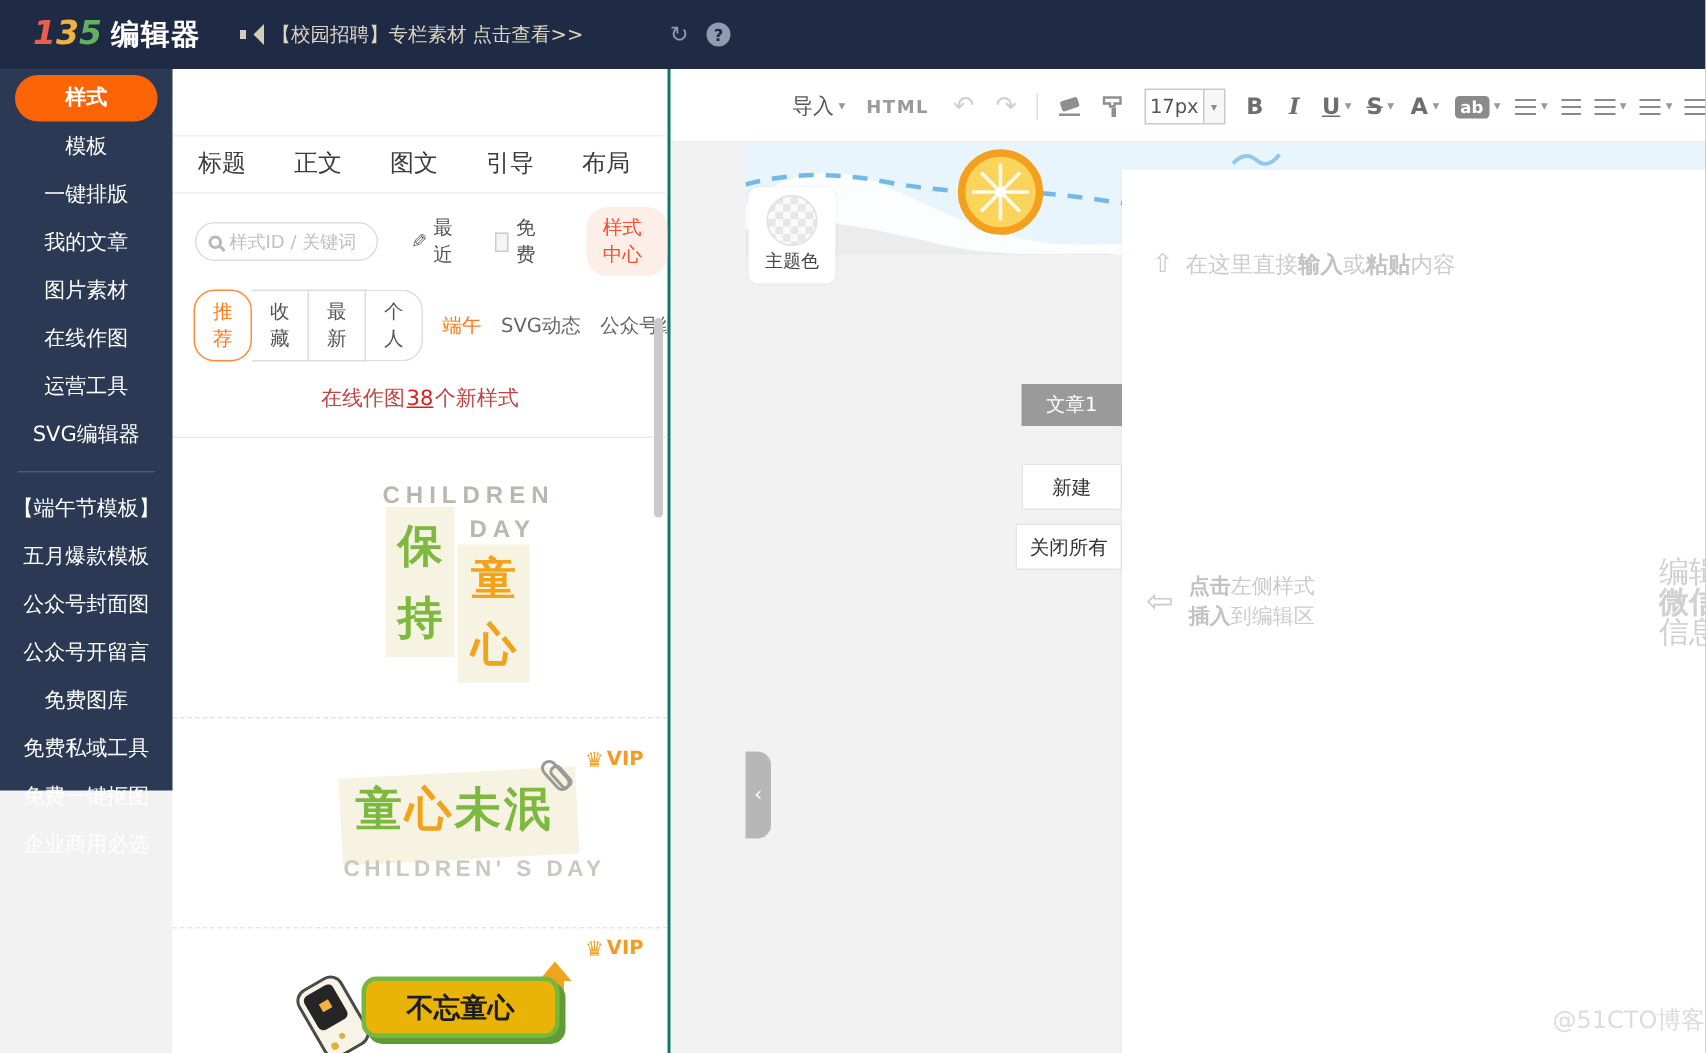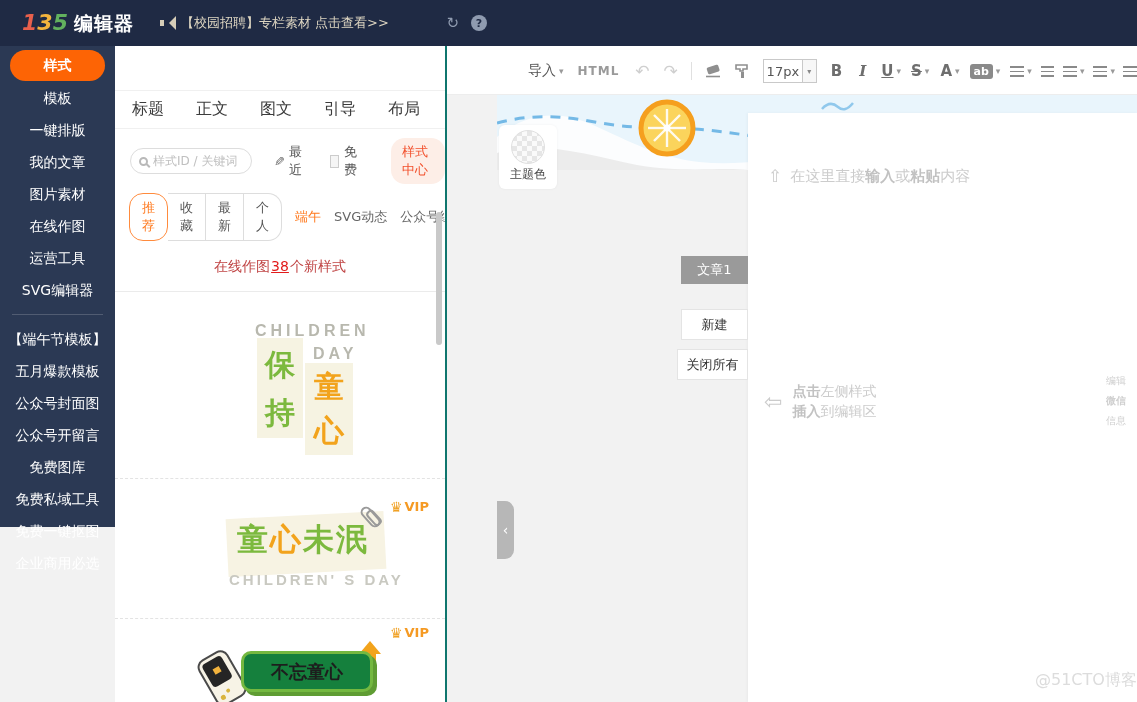--- a/index.html
+++ b/index.html
@@ -83,21 +83,21 @@
   .vip .viptxt { color:#f59a23; font-size:13px; font-weight:bold; }
   .en-caps { position:absolute; color:#b8b8ae; font-weight:bold; letter-spacing:4px; font-size:16px; font-family:"Liberation Sans",sans-serif; }
   .vtile { position:absolute; background:#f6f3e2; text-align:center; font-weight:bold; }
   .vtile.g { color:#7cb93e; } .vtile.o { color:#f2a31c; }
   .blob { position:absolute; background:#f7f3e3; transform:rotate(-3deg); }
   .c2title { position:absolute; font-size:31px; font-weight:bold; letter-spacing:2px; white-space:nowrap; }
   .ch-g { color:#7cb93e; } .ch-o { color:#f2a31c; }
   .clip { position:absolute; width:11px; height:24px; border:2px solid #9a9a9a; border-radius:6px; transform:rotate(-42deg); }
   .clip::after { content:""; position:absolute; left:1px; top:4px; width:5px; height:14px; border:2px solid #9a9a9a; border-radius:4px; }
   .c2sub { position:absolute; color:#c9c9c1; font-weight:bold; font-size:15px; letter-spacing:3px; font-family:"Liberation Sans",sans-serif; white-space:nowrap; }
-  .banner3 { position:absolute; width:132px; height:41px; background:#15803d; border:3px solid #74b840; border-radius:10px; box-shadow:4px 4px 0 #5f9c33; display:flex; align-items:center; justify-content:center; font-size:18px; font-weight:bold; color:#1d1d1d; }
+  .banner3 { position:absolute; width:132px; height:41px; background:#eab308; border:3px solid #74b840; border-radius:10px; box-shadow:4px 4px 0 #5f9c33; display:flex; align-items:center; justify-content:center; font-size:18px; font-weight:bold; color:#1d1d1d; }
   .console { position:absolute; width:34px; height:52px; background:#f7f3e6; border:2px solid #4a4a4a; border-radius:9px; transform:rotate(-30deg); }
   .console .scr { position:absolute; left:3px; top:3px; width:22px; height:26px; background:#252525; border-radius:4px; }
   .console .dotY { position:absolute; left:11px; top:12px; width:7px; height:6px; background:#f2b33d; }
   .console .btn1 { position:absolute; left:4px; bottom:4px; width:5px; height:5px; border-radius:50%; background:#d9b43c; }
   .console .btn2 { position:absolute; left:12px; bottom:8px; width:4px; height:4px; border-radius:50%; background:#d9b43c; }
   .uparrow { position:absolute; width:22px; }
   .uparrow .tri { width:0; height:0; border-left:11px solid transparent; border-right:11px solid transparent; border-bottom:13px solid #f2a31c; }
   .uparrow .stem { width:12px; height:17px; background:#f2a31c; margin:0 auto; }
 
   
@@ -112,21 +112,21 @@
 
   
   .page { position:absolute; left:748px; top:113px; width:389px; height:589px; background:#fff; z-index:2; box-shadow:-1px 0 3px rgba(0,0,0,.04); }
   .ph-top { position:absolute; left:20px; top:53px; display:flex; align-items:center; color:#ccc; font-size:15px; }
   .ph-top .arrow { font-size:17px; margin-right:8px; }
   .ph-top b { color:#c2c2c2; }
   .hint-left { position:absolute; left:16px; top:268px; display:flex; align-items:center; color:#ccc; }
   .hint-left .arrow { font-size:22px; margin-right:10px; }
   .hint-left .lines { font-size:14px; line-height:20px; }
   .hint-left b { color:#c2c2c2; }
-  .frag { position:absolute; left:1106px; top:371px; width:31px; overflow:hidden; z-index:3; color:#d0d0d0; font-size:10px; line-height:20px; }
+  .frag { position:absolute; left:1106px; top:371px; width:31px; overflow:hidden; z-index:3; color:#d0d0d0; font-size:20px; line-height:20px; }
   .frag div { white-space:nowrap; }
   .frag .b { font-weight:bold; }
 
   .doctab { position:absolute; left:681px; top:256px; width:67px; height:28px; background:#9a9a9a; color:#fff; font-size:13px; display:flex; align-items:center; justify-content:center; z-index:3; cursor:pointer; }
   .btn-new { position:absolute; left:681px; top:309px; width:67px; height:31px; background:#fff; border:1px solid #e4e4e4; color:#333; font-size:13px; display:flex; align-items:center; justify-content:center; z-index:3; cursor:pointer; }
   .btn-closeall { position:absolute; left:677px; top:349px; width:71px; height:31px; background:#fff; border:1px solid #e4e4e4; color:#333; font-size:13px; display:flex; align-items:center; justify-content:center; z-index:3; cursor:pointer; }
   .handle { position:absolute; left:497px; top:501px; width:17px; height:58px; background:#b7b7b7; border-radius:0 9px 9px 0; z-index:3; display:flex; align-items:center; justify-content:center; color:#fff; font-size:14px; cursor:pointer; }
   .watermark { position:absolute; left:1035px; top:670px; font-size:16px; color:#dcdcdc; z-index:4; }
 </style>
 </head>

